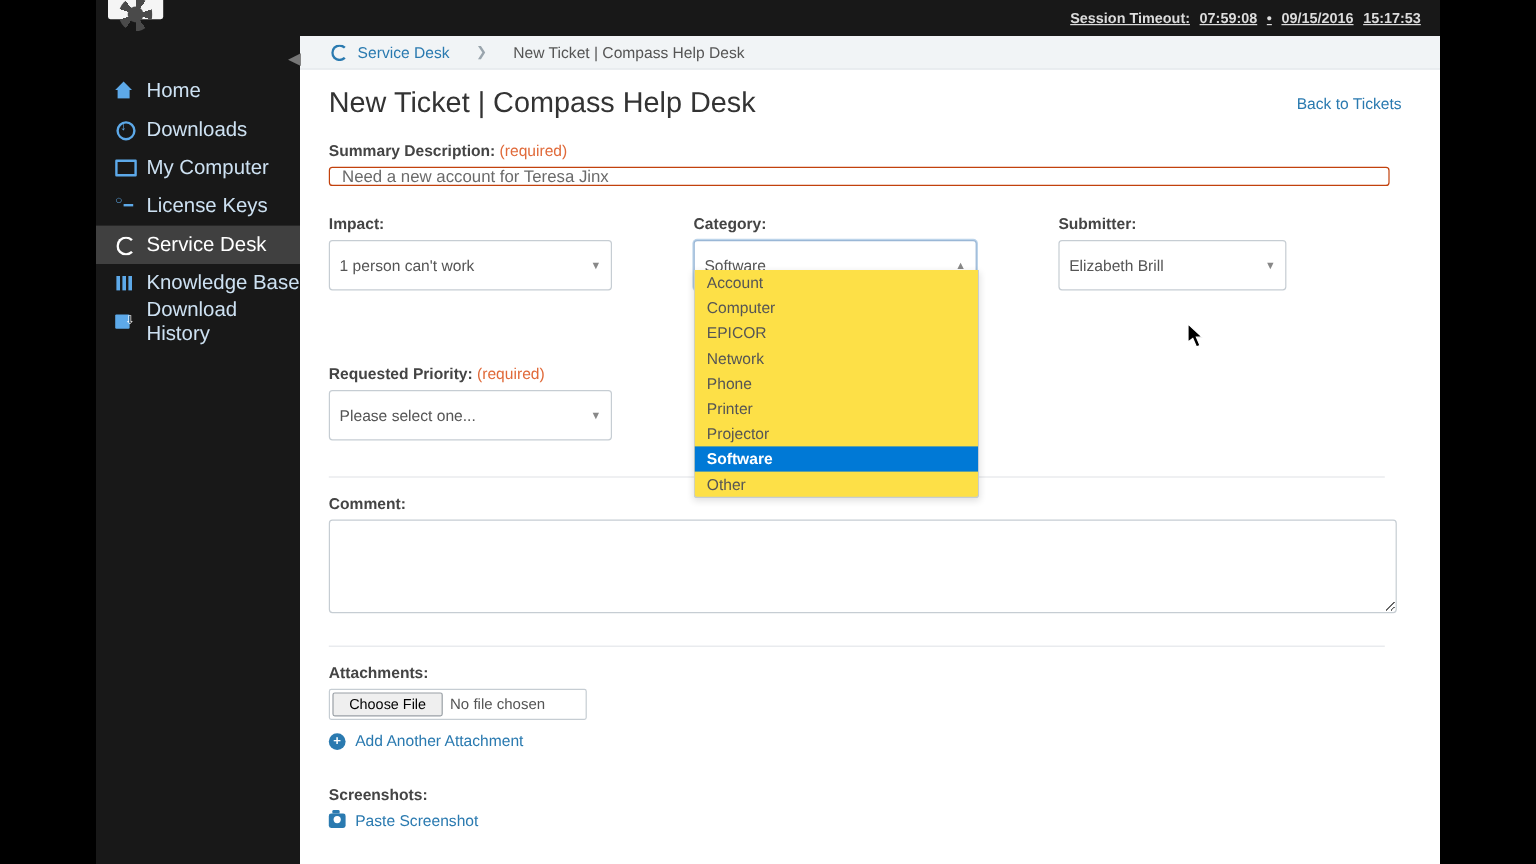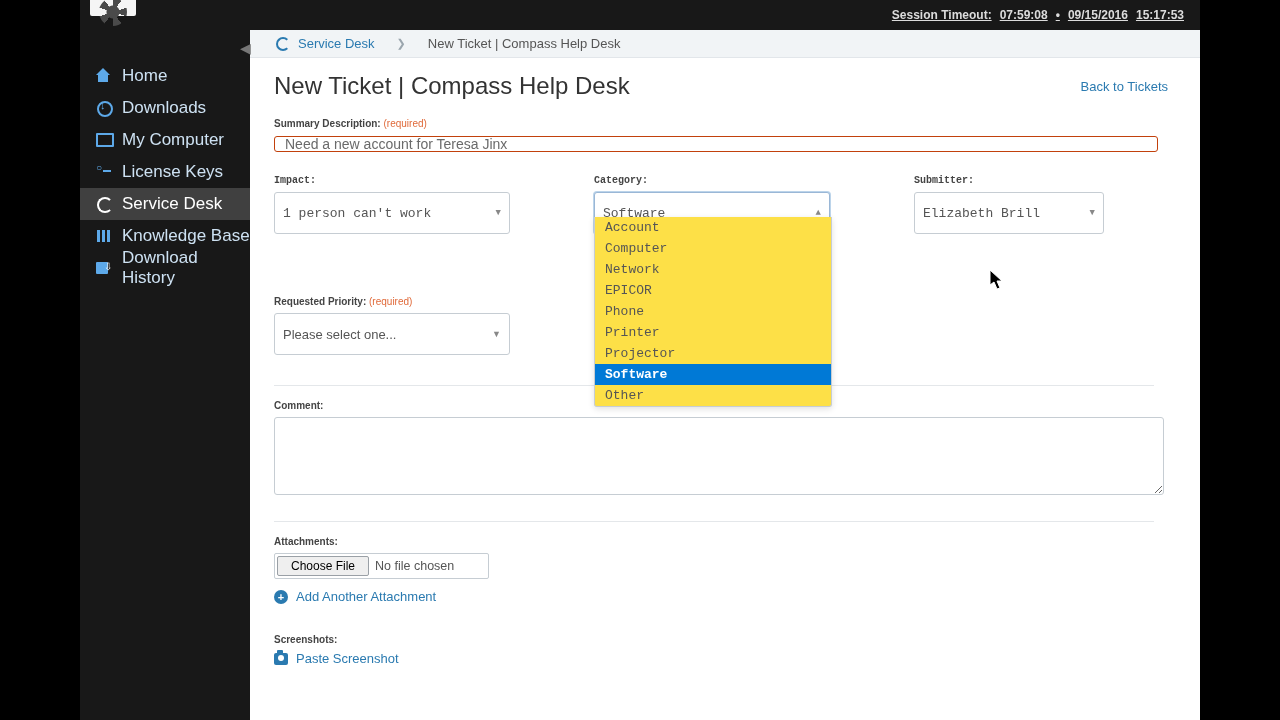--- a/index.html
+++ b/index.html
@@ -49,26 +49,26 @@
   .breadcrumb-bar .bc-link { cursor: pointer; }
   .breadcrumb-bar .bc-sep { margin: 0 22px; color: #9aa5ad; font-size: 11px; }
   .breadcrumb-bar .bc-current { color: #555; }
 
   .page-body { padding: 14px 32px 0 24px; position: relative; }
 
   .page-title-row { display: flex; justify-content: space-between; align-items: center; margin-bottom: 18px; }
   .page-title { font-size: 24px; font-weight: 400; color: #333; }
   .back-link { color: #2a7ab0; font-size: 13px; cursor: pointer; }
 
-  .field-label { font-size: 10px; color: #444; font-weight: 600; margin-bottom: 6px; }
+  .field-label { font-size: 13px; color: #444; font-weight: 600; margin-bottom: 6px; }
   .field-label .req { color: #e06a3a; font-weight: 400; }
 
   .text-input { width: 884px; height: 16px; border: 1px solid #c2410c; border-radius: 3px; padding: 2px 10px; font-size: 14px; color: #6a6a6a; background: #fff; }
 
-  .row-three { display: flex; gap: 16px; margin-top: 22px; font-family: Liberation Mono, monospace; }
+  .row-three { display: flex; gap: 0; margin-top: 22px; }
   .col { margin-right: 68px; }
   .col:last-child { margin-right: 0; }
 
   .select-box { width: 236px; height: 42px; border: 1px solid #c6cdd3; border-radius: 3px; background: #fff; display: flex; align-items: center; justify-content: space-between; padding: 0 8px; font-size: 13px; color: #555; cursor: pointer; position: relative; }
   .select-box .caret { font-size: 9px; color: #888; }
   .select-box.open { border-color: #9ab7d6; box-shadow: 0 0 0 1px #bcd4ea; }
 
   .dropdown-list { position: absolute; left: -1px; top: 24px; width: 238px; background: #fde047; border: 1px solid #c6cdd3; border-top: none; border-radius: 0 0 3px 3px; box-shadow: 0 2px 6px rgba(0,0,0,0.12); z-index: 20; }
   .dropdown-item { padding: 3px 10px; font-size: 13px; color: #555; cursor: pointer; }
   .dropdown-item.selected { background: #0079d6; color: #fff; font-weight: 600; }
@@ -177,22 +177,22 @@
             </div>
           </div>
           <div class="col">
             <div class="field-label">Category:</div>
             <div class="select-box open">
               <span>Software</span>
               <span class="caret">▲</span>
               <div class="dropdown-list">
                 <div class="dropdown-item">Account</div>
                 <div class="dropdown-item">Computer</div>
+                <div class="dropdown-item">EPICOR</div>
                 <div class="dropdown-item">Network</div>
-                <div class="dropdown-item">EPICOR</div>
                 <div class="dropdown-item">Phone</div>
                 <div class="dropdown-item">Printer</div>
                 <div class="dropdown-item">Projector</div>
                 <div class="dropdown-item selected">Software</div>
                 <div class="dropdown-item">Other</div>
               </div>
             </div>
           </div>
           <div class="col">
             <div class="field-label">Submitter:</div>

